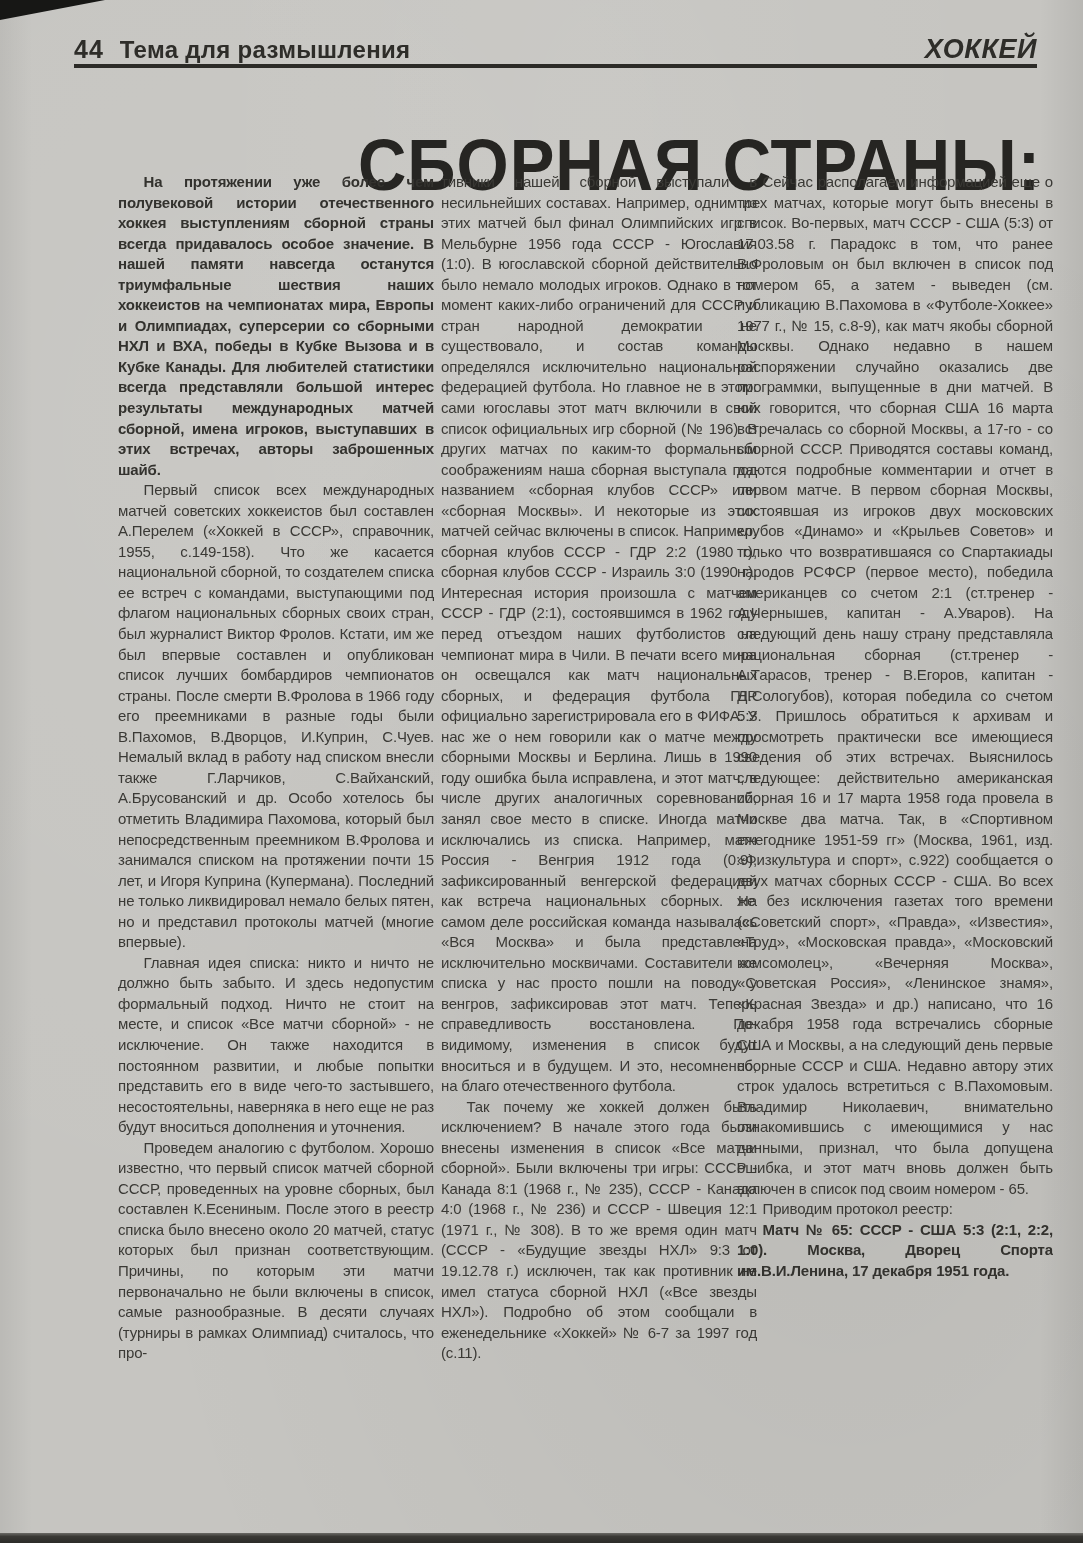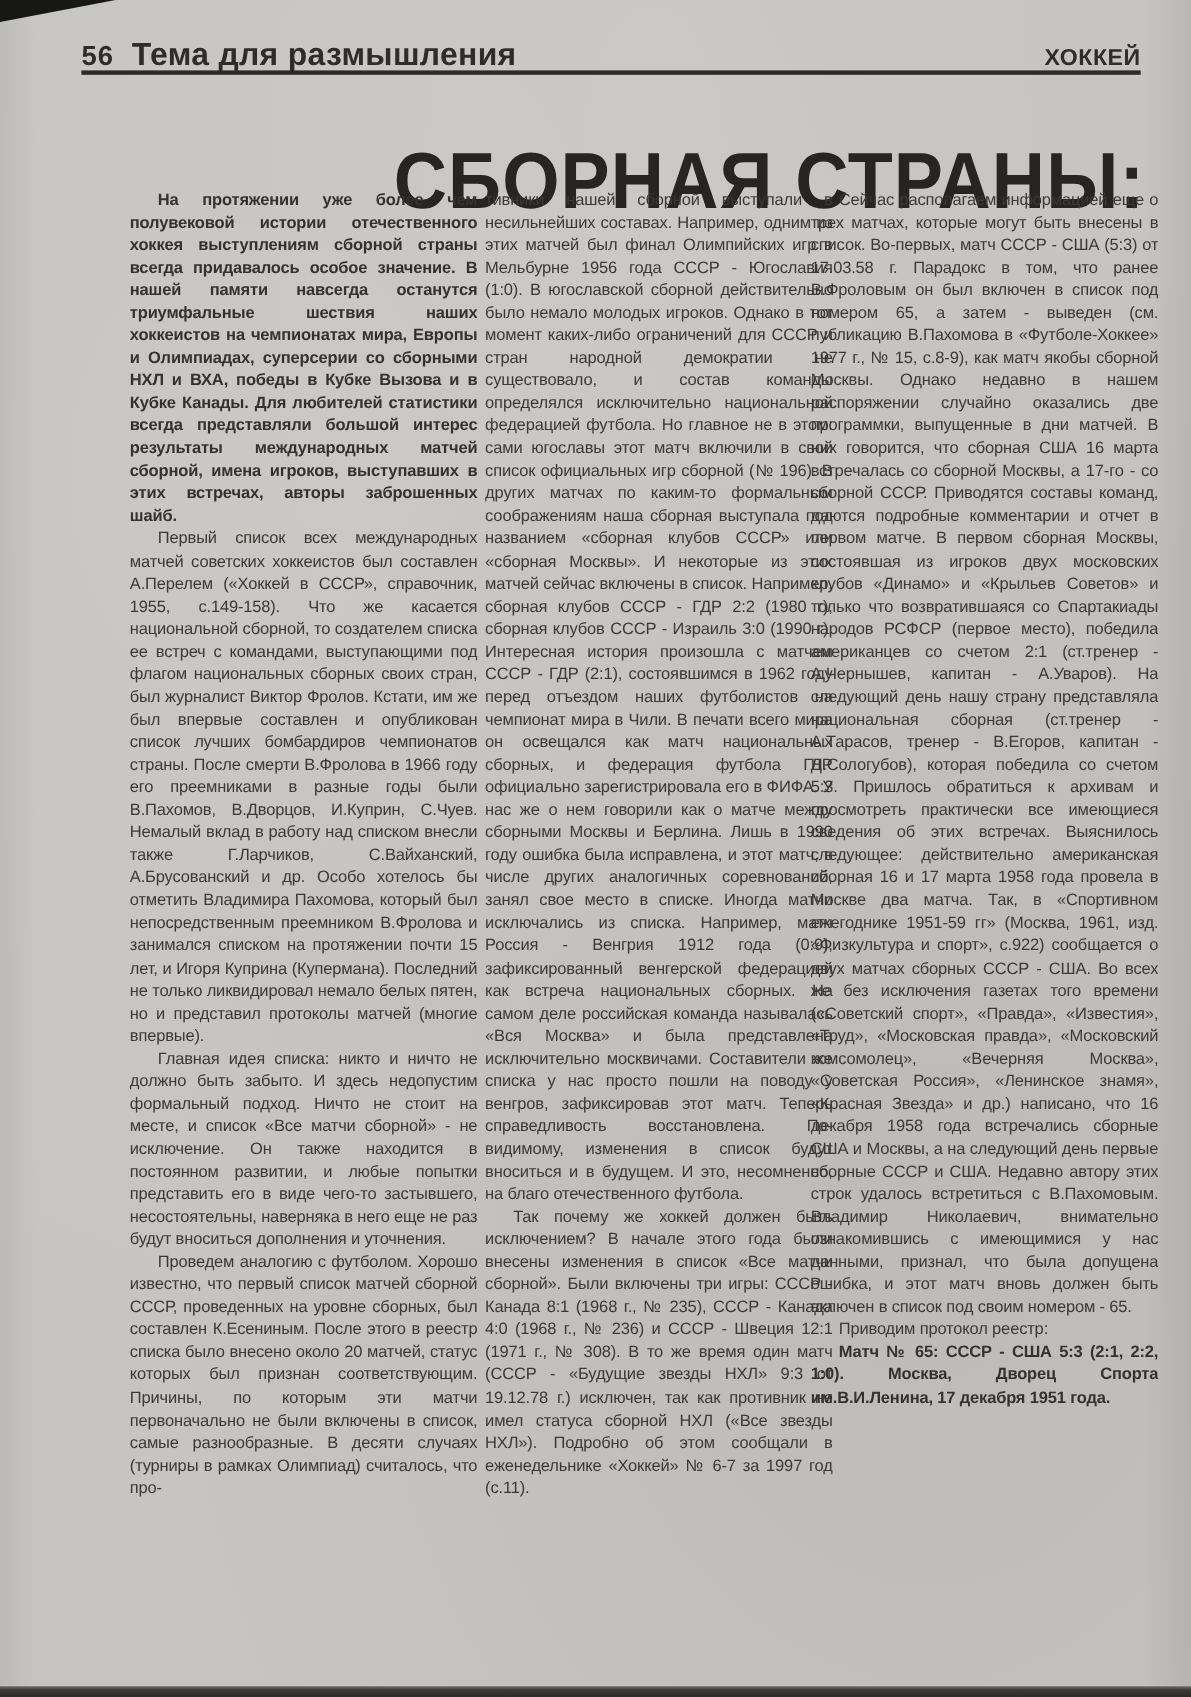--- a/index.html
+++ b/index.html
@@ -33,22 +33,22 @@
   }
 
   
   .running-head{
     position:absolute;left:74px;right:46px;top:34px;
     display:flex;align-items:baseline;justify-content:space-between;
     font-weight:700;color:#2e2d29;
   }
   .running-head .left{display:flex;align-items:baseline;gap:16px;}
   .page-number{font-size:25px;letter-spacing:1px;}
-  .section-title{font-size:29px;letter-spacing:0.3px;}
-  .masthead{font-size:21px;letter-spacing:0.5px;}
+  .section-title{font-size:24px;letter-spacing:0.3px;}
+  .masthead{font-size:27px;letter-spacing:0.5px;font-style:italic;}
   .header-rule{
     position:absolute;left:74px;width:963px;top:64px;height:4px;
     background:#2c2b27;
   }
 
   
   .headline{
     position:absolute;left:74px;right:42px;top:78px;height:84px;
     text-align:right;
     font-size:67px;font-weight:700;letter-spacing:1px;
@@ -78,21 +78,21 @@
 </style>
 </head>
 <body>
 
 <div class="page">
 
   <div class="corner-fold"></div>
 
   <div class="running-head">
     <div class="left">
-      <span class="page-number">56</span>
+      <span class="page-number">44</span>
       <span class="section-title">Тема для размышления</span>
     </div>
     <span class="masthead">ХОККЕЙ</span>
   </div>
 
   <div class="header-rule"></div>
 
   <h1 class="headline">СБОРНАЯ СТРАНЫ:</h1>
 
   <div class="column c1">

